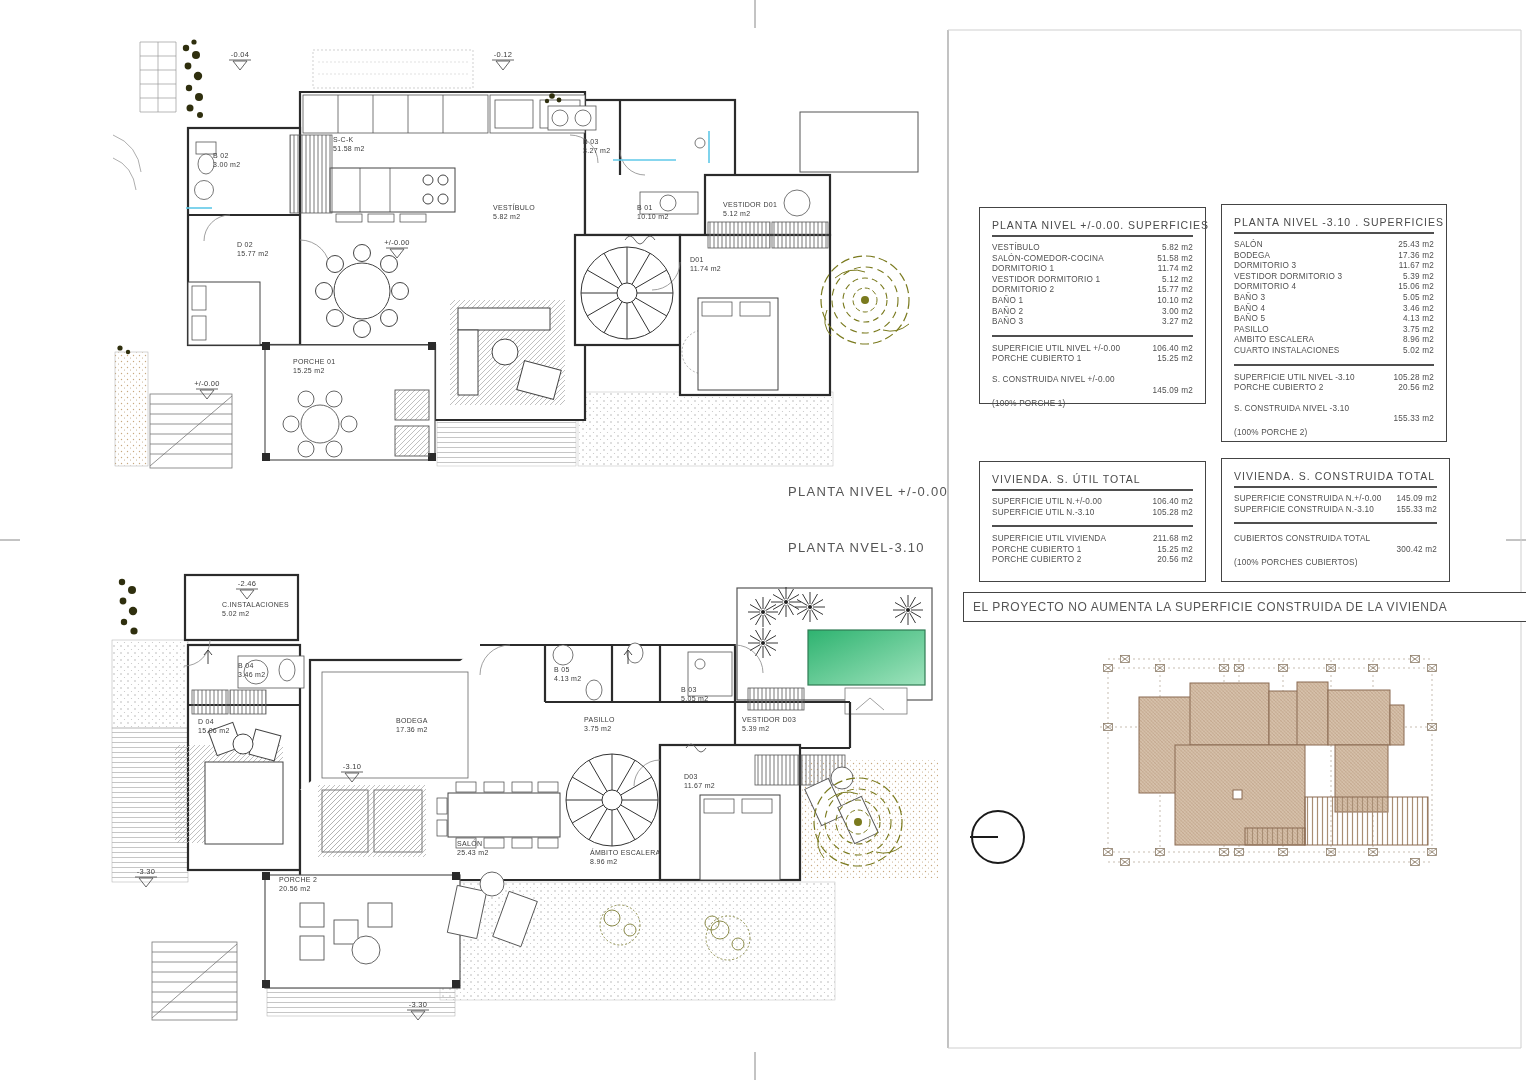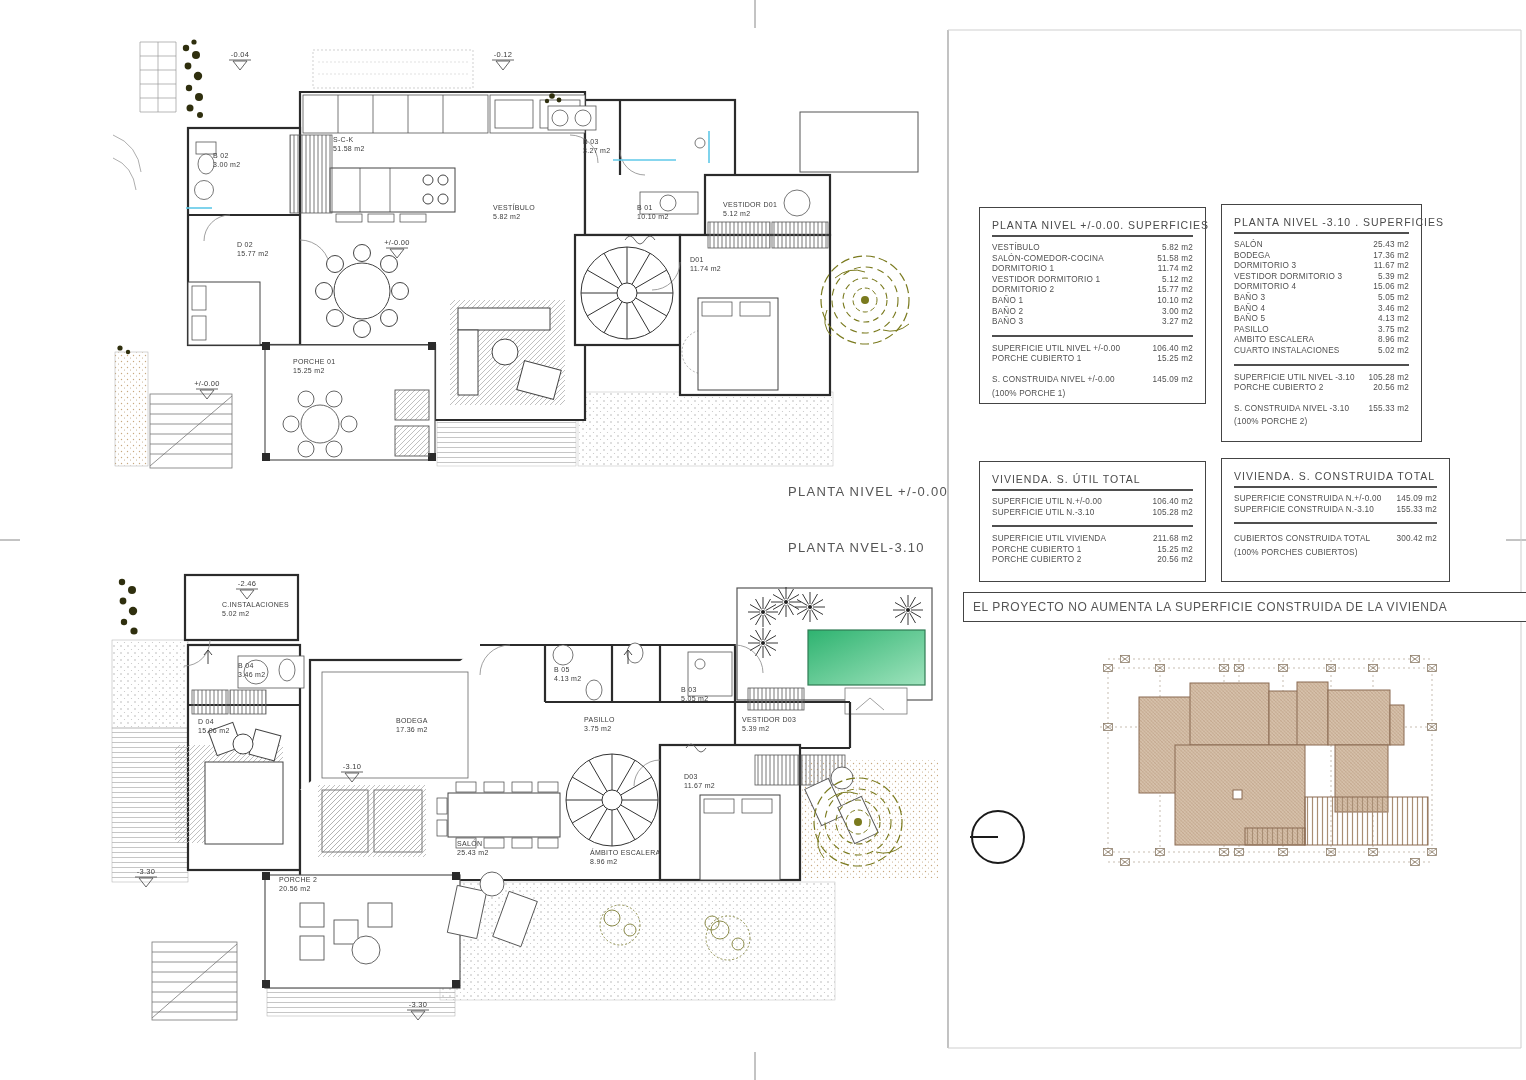--- a/index.html
+++ b/index.html
@@ -7,21 +7,21 @@
          font-family:"Liberation Sans",sans-serif;color:#4a4a4a;}
   .abs{position:absolute;}
   svg text{font-family:"Liberation Sans",sans-serif;fill:#3b3b3b;letter-spacing:.3px;}
   
   .tbox{position:absolute;border:1px solid #444;background:#fff;box-sizing:border-box;
         padding:11px 12px 8px 12px;}
   .ttitle{font-size:10.5px;letter-spacing:1px;color:#4a4a4a;white-space:nowrap;}
   .trule{border-bottom:2px solid #4f4f4f;margin:4px 0 6px 0;}
   .trow{display:flex;justify-content:space-between;font-size:8.2px;line-height:10.6px;
         letter-spacing:.2px;color:#4f4f4f;white-space:nowrap;}
-  .trow.gap{margin-top:10px;}
+  .trow.gap{margin-top:10px;flex-direction:column;}
   .trow .tv{text-align:right;}
   .sep{border-bottom:2px solid #4f4f4f;margin:7px 0;}
   .note{font-size:8.2px;line-height:10.6px;letter-spacing:.2px;color:#4f4f4f;margin-top:3px;}
   
   .plan-title{position:absolute;font-size:13px;letter-spacing:1.3px;color:#555;white-space:nowrap;}
   #banner{position:absolute;left:963px;top:592px;width:592px;height:30px;border:1.5px solid #444;
           box-sizing:border-box;display:flex;align-items:center;padding-left:9px;
           font-size:12px;letter-spacing:.6px;color:#555;white-space:nowrap;background:#fff;}
 </style>
 </head>
@@ -547,21 +547,21 @@
           <span class="tv">15.25 m2</span>
         </div>
         <div class="trow gap">
           <span class="tl">S. CONSTRUIDA NIVEL +/-0.00</span>
           <span class="tv">145.09 m2</span>
         </div>
         <div class="note">(100% PORCHE 1)</div>
       </div>
   </div>
 
-  <div class="tbox" style="left:1221px;top:204px;width:201px;height:238px">
+  <div class="tbox" style="left:1221px;top:204px;width:226px;height:238px">
     <div class="ttitle">PLANTA NIVEL -3.10 . SUPERFICIES</div>
     <div class="trule"></div>
     <div>
         <div class="trow">
           <span class="tl">SALÓN</span>
           <span class="tv">25.43 m2</span>
         </div>
         <div class="trow">
           <span class="tl">BODEGA</span>
           <span class="tv">17.36 m2</span>

